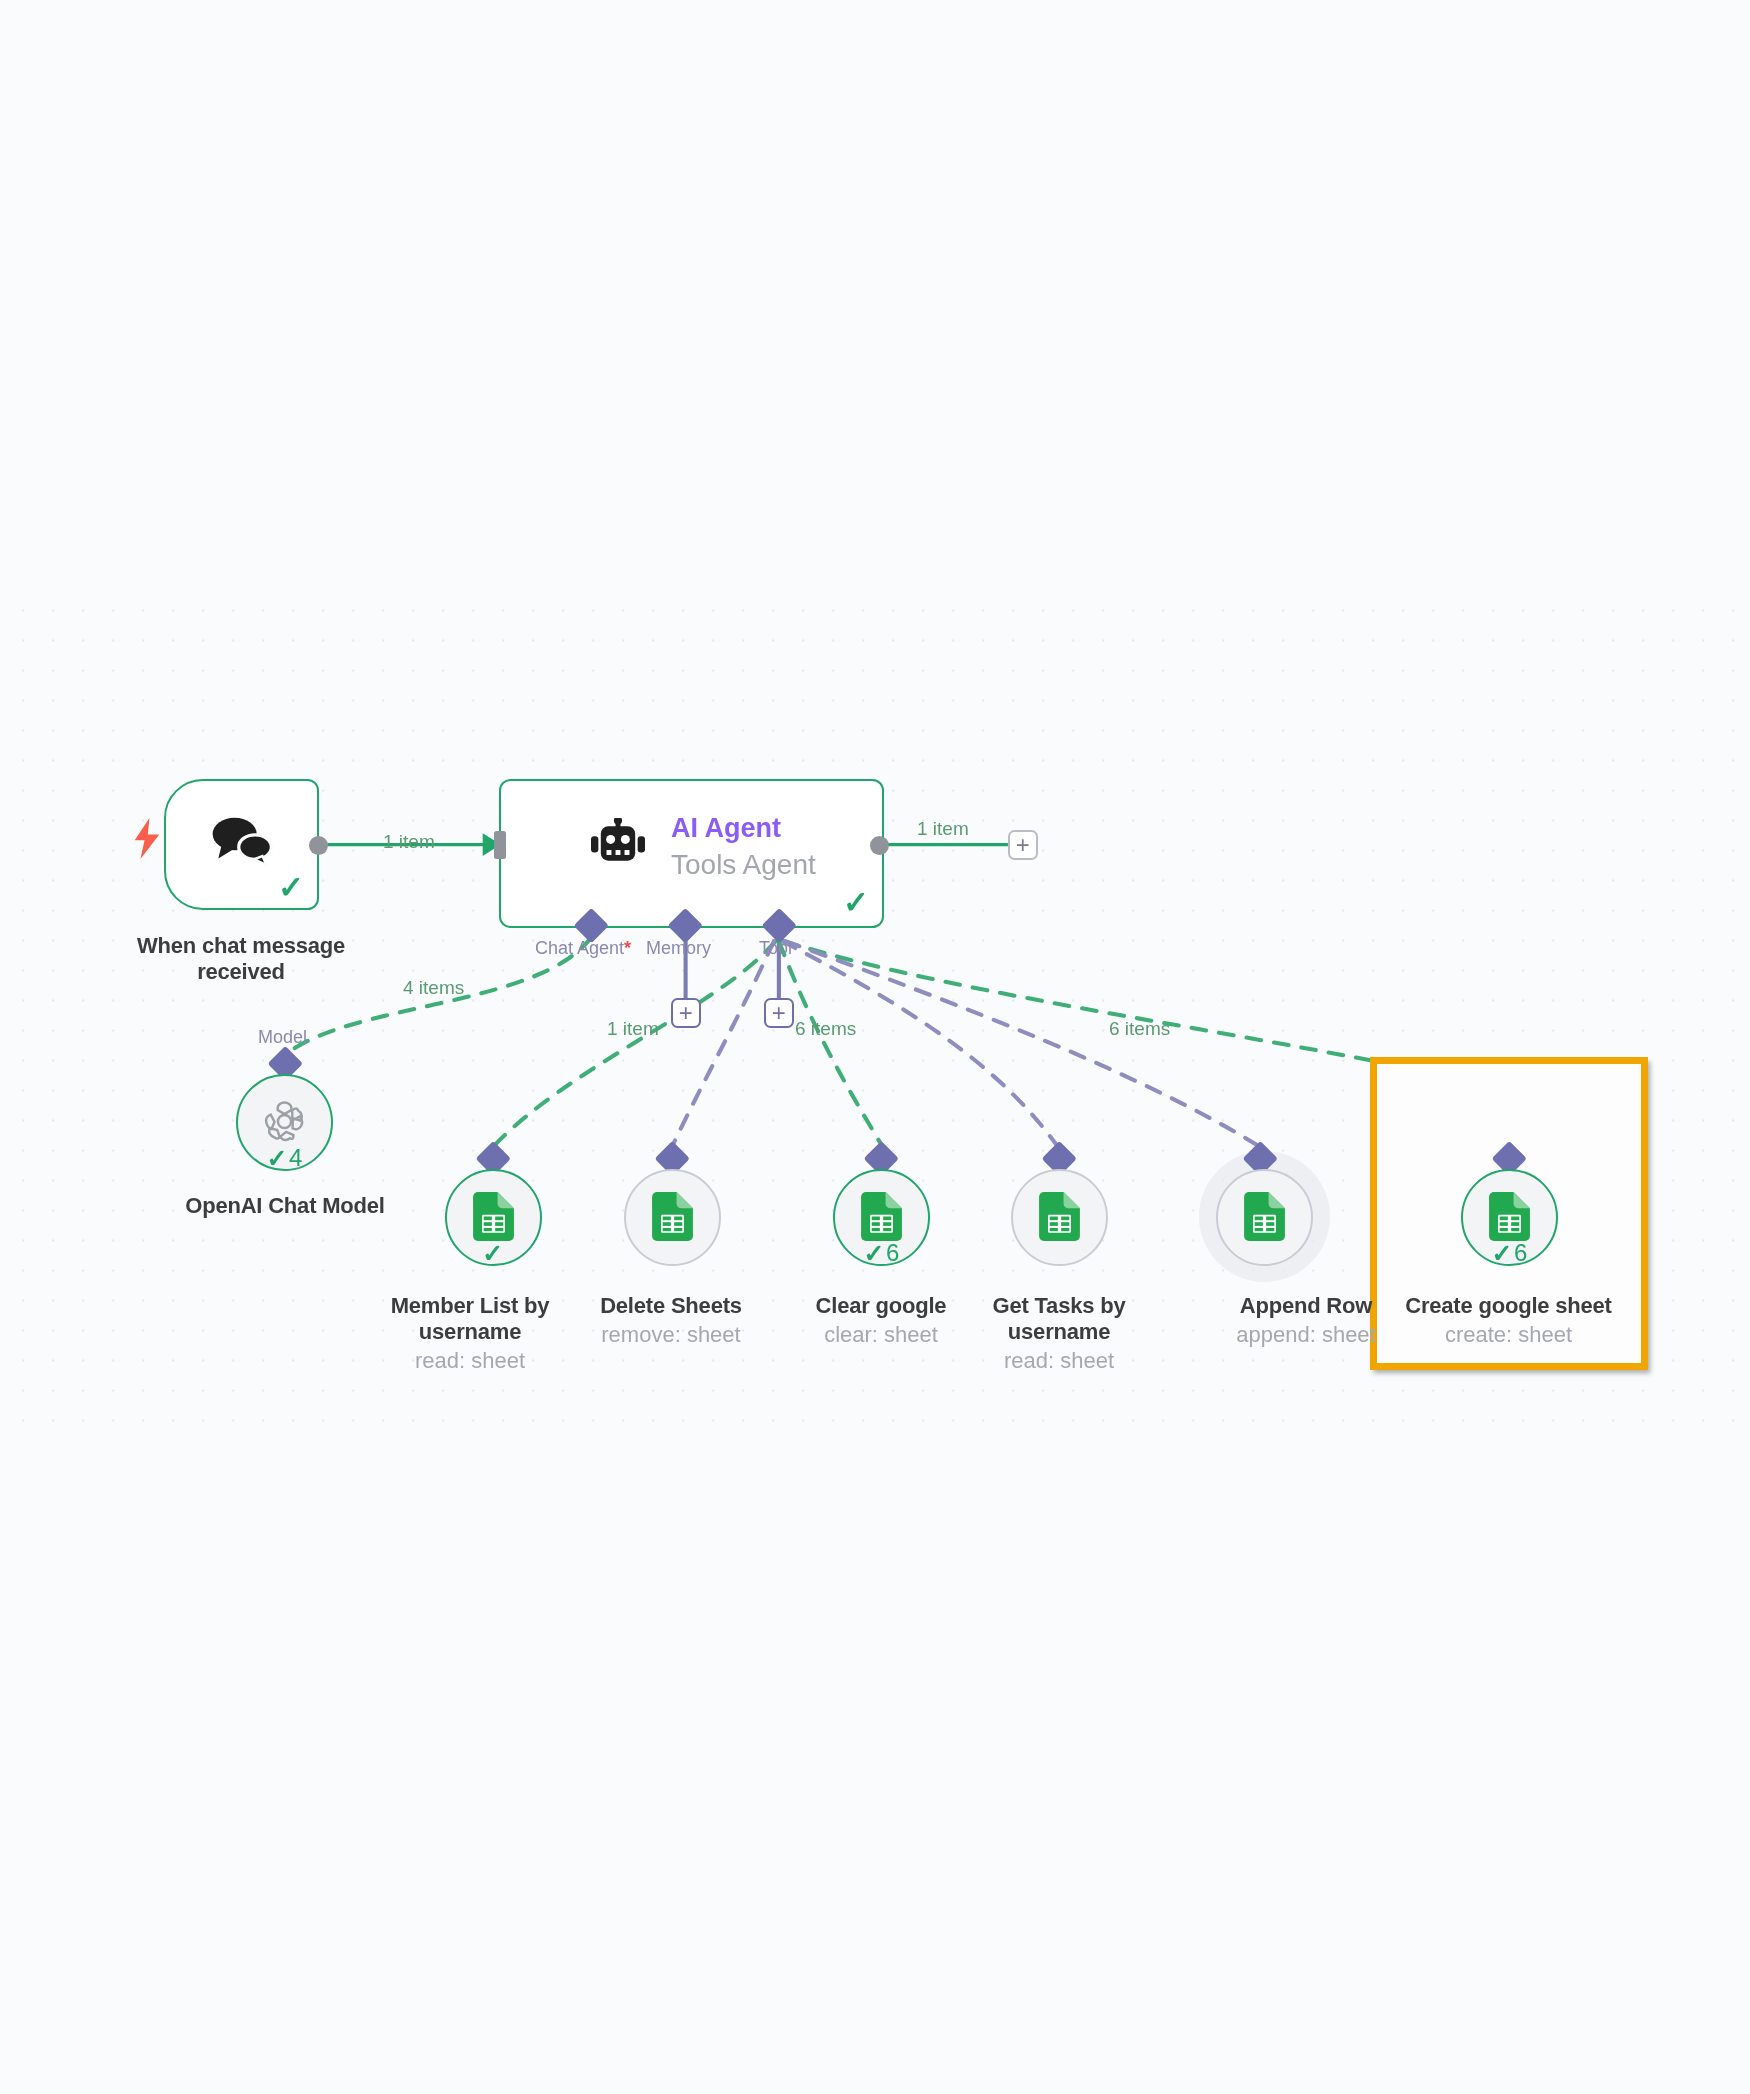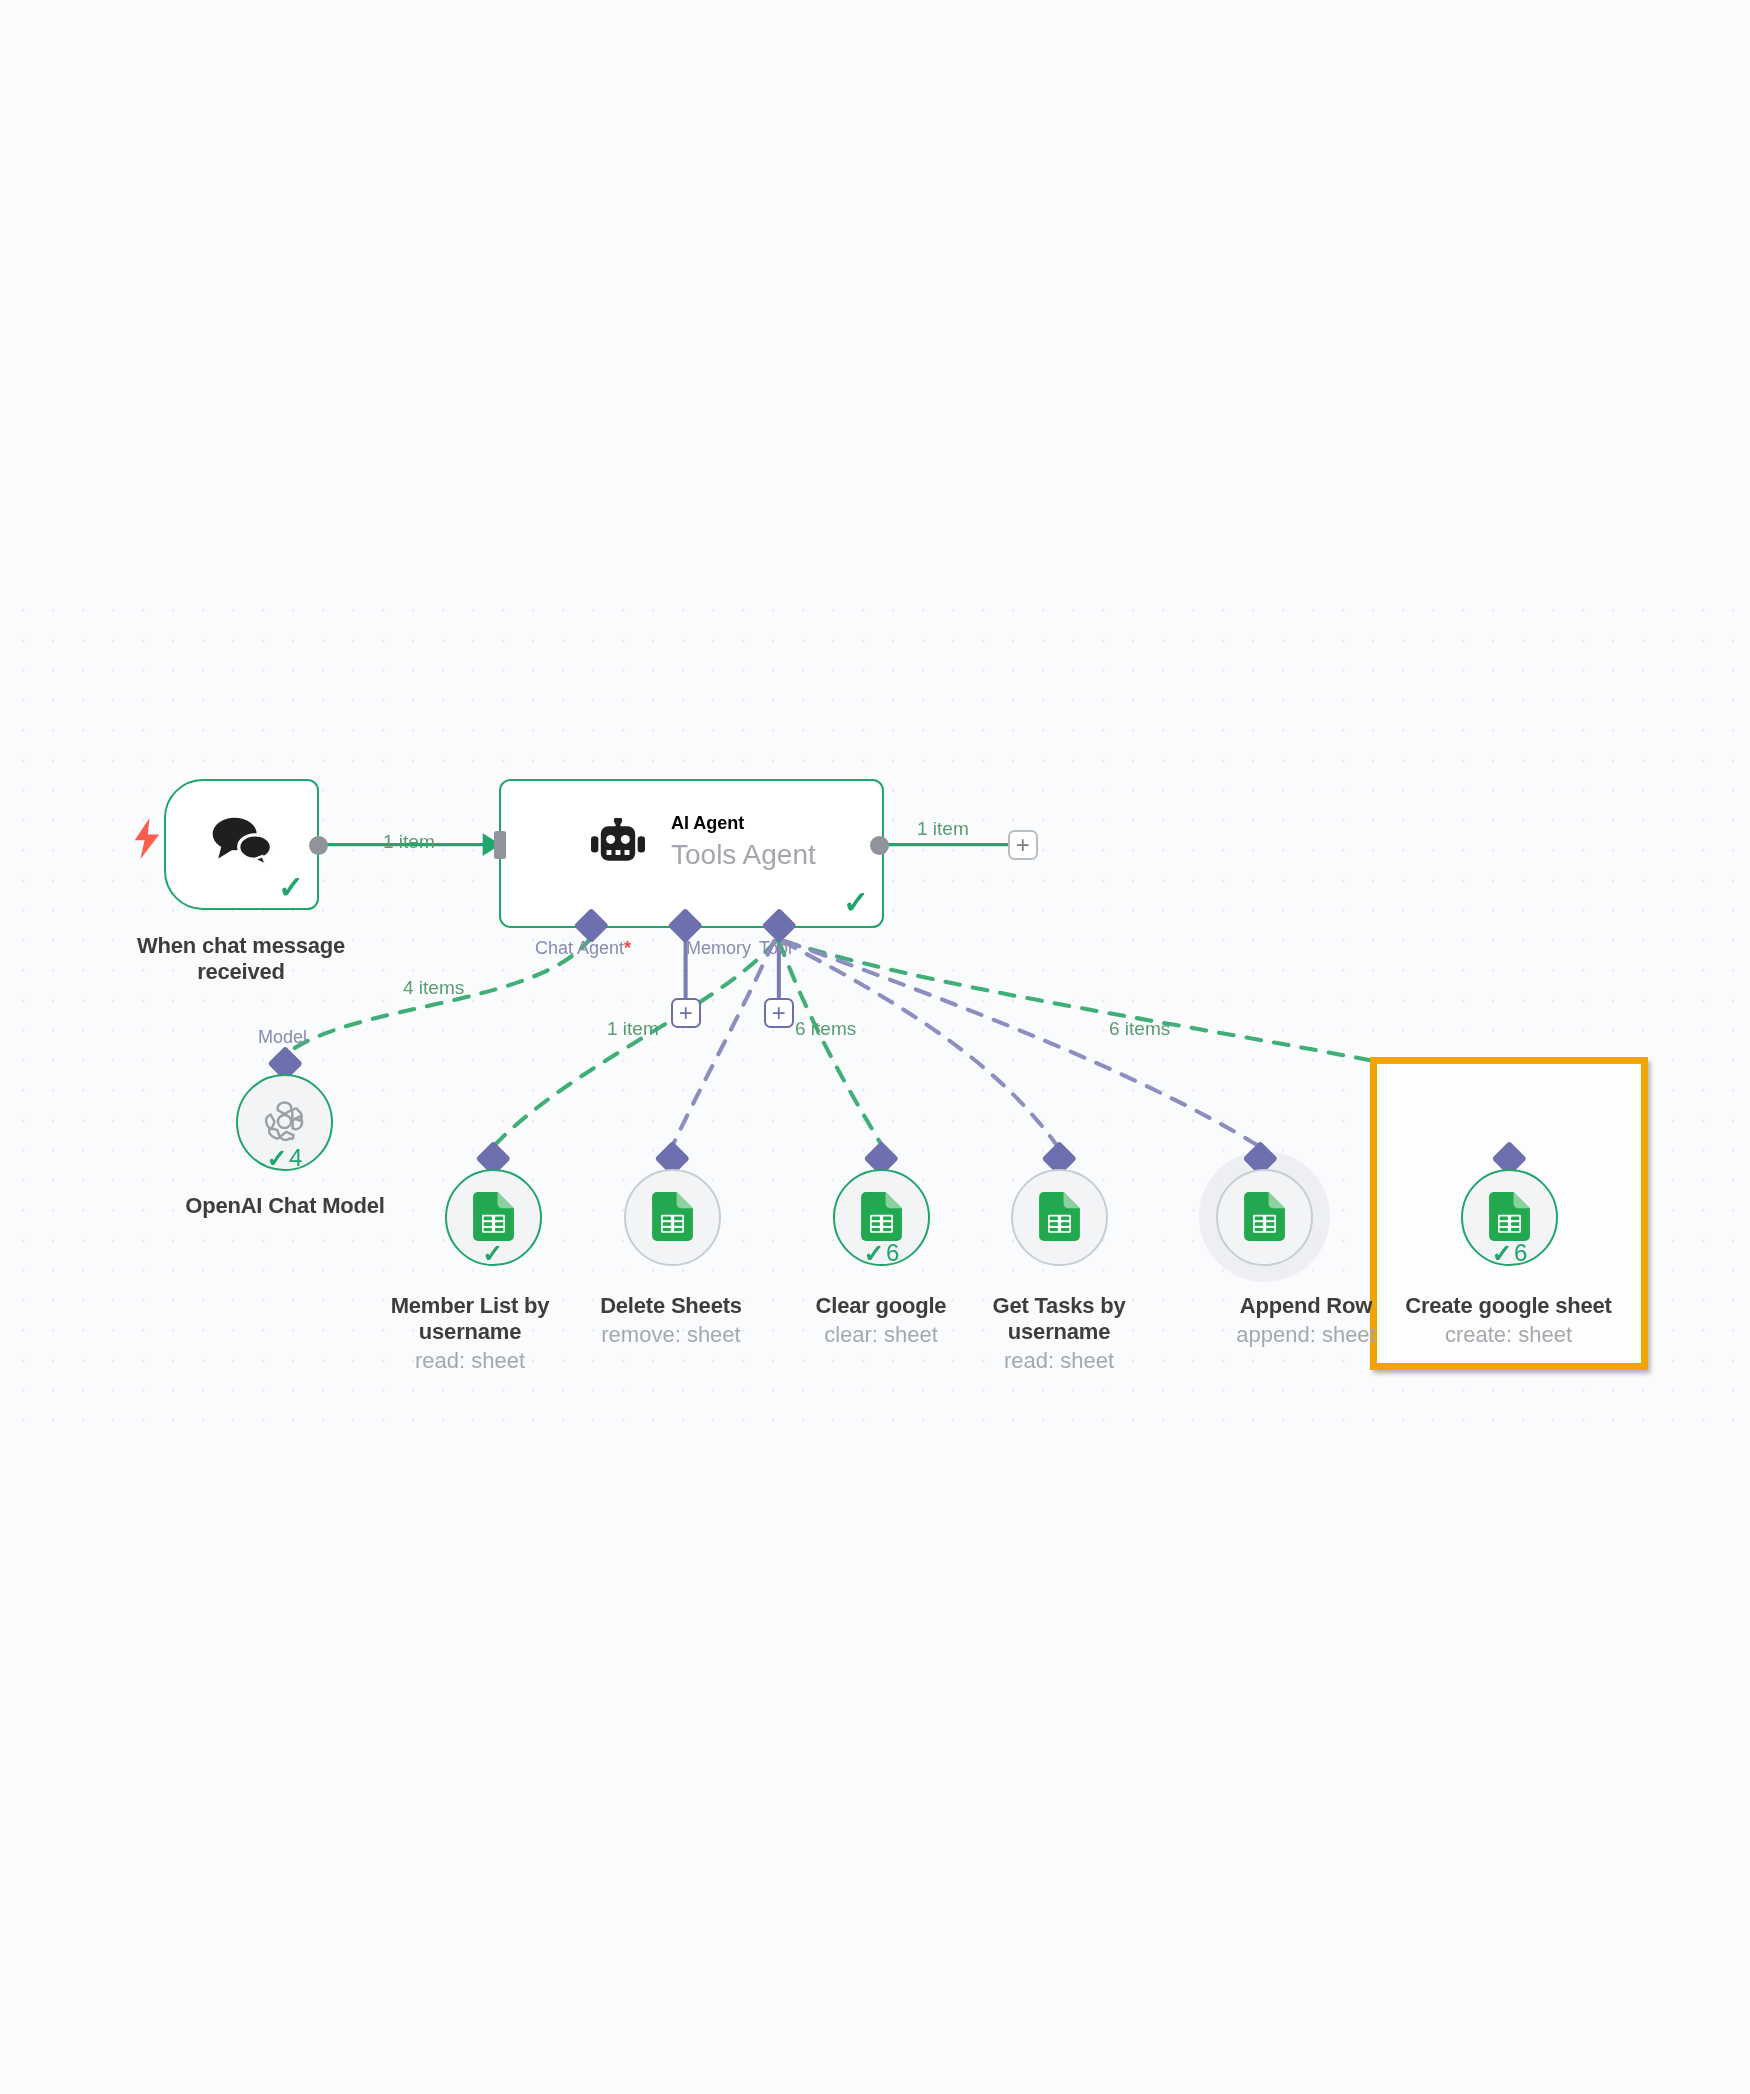--- a/index.html
+++ b/index.html
@@ -178,35 +178,35 @@
       <rect x="0" y="22" width="9" height="20" rx="4" fill="#1f1f1f"></rect>
       <rect x="57" y="22" width="9" height="20" rx="4" fill="#1f1f1f"></rect>
       <circle cx="24" cy="26" r="5.5" fill="#fff"></circle>
       <circle cx="42" cy="26" r="5.5" fill="#fff"></circle>
       <rect x="19" y="39" width="6" height="6" fill="#fff"></rect>
       <rect x="30" y="39" width="6" height="6" fill="#fff"></rect>
       <rect x="41" y="39" width="6" height="6" fill="#fff"></rect>
     </svg>
   </div>
   <div style="position:absolute;left:671px;top:814px;width:180px;">
-    <div style="font-size:18px;font-weight:bold;color:#000000;line-height:1.1;">AI Agent</div>
+    <div style="font-size:27px;font-weight:bold;color:#8b5cf6;line-height:1.1;">AI Agent</div>
     <div style="font-size:28px;color:#a3a6ad;margin-top:5.7px;">Tools Agent</div>
   </div>
   <div class="check" style="left:843px;top:887px;">✓</div>
   <div class="dotport" style="left:870px;top:836px;"></div>
   <div class="edgelabel" style="left:917px;top:818px;">1 item</div>
   <div class="plusbtn" style="left:1008px;top:830px;">+</div>
 
   <div class="diamond" style="left:579px;top:913px;"></div>
   <div class="porttag" style="left:535px;top:938px;">
     <span>Chat Agent</span><span class="req">*</span>
   </div>
 
   <div class="diamond" style="left:673px;top:913px;"></div>
-  <div class="porttag" style="left:646px;top:938px;margin-left:40px;">Memory</div>
+  <div class="porttag" style="left:646px;top:938px;">Memory</div>
 
   <div class="diamond" style="left:767px;top:913px;"></div>
   <div class="porttag" style="left:759px;top:938px;">Tool</div>
 
   <div class="plusbtn violet" style="left:671px;top:998px;">+</div>
   <div class="plusbtn violet" style="left:764px;top:998px;">+</div>
 
   <div class="edgelabel" style="left:403px;top:977px;">4 items</div>
   <div class="edgelabel" style="left:607px;top:1018px;">1 item</div>
   <div class="edgelabel" style="left:795px;top:1018px;">6 items</div>

